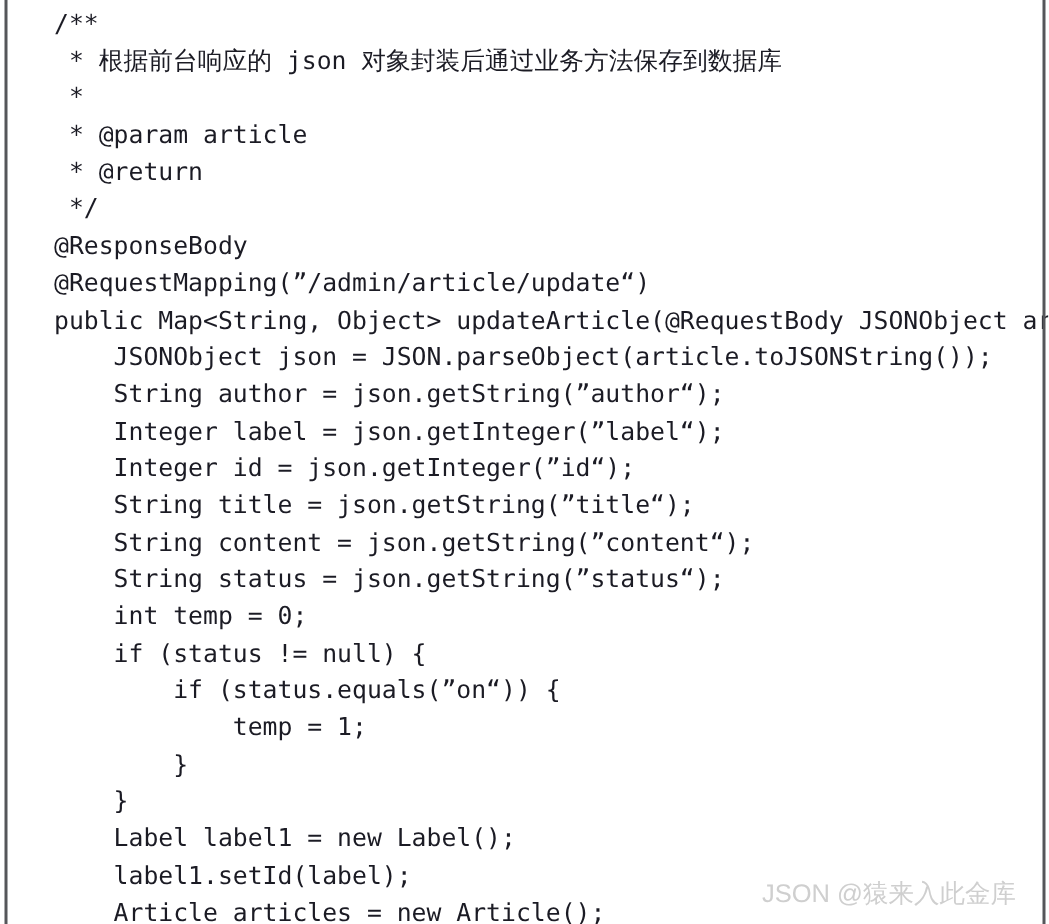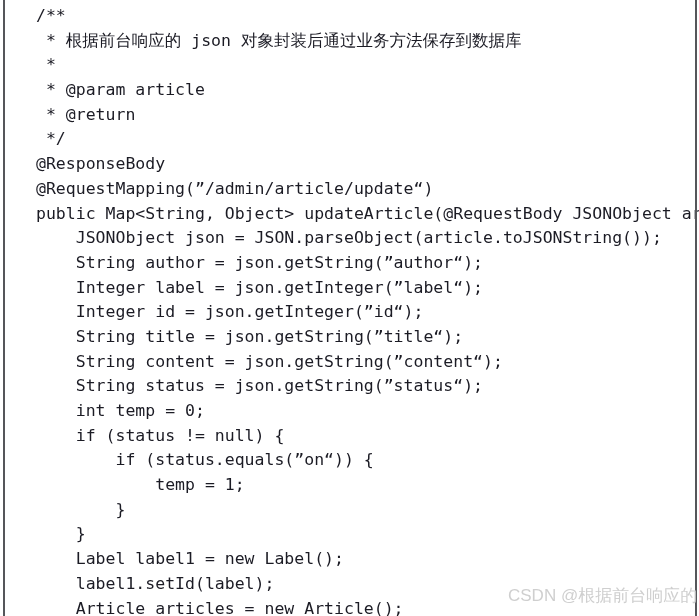--- a/index.html
+++ b/index.html
@@ -73,15 +73,15 @@
 <div id="screenshot">
 
   <div class="edge-rule left"></div>
 
   <div class="code-surface">
     <pre class="code-block" id="code-block"><span class="code-line">/**</span><span class="code-line"> * 根据前台响应的 json 对象封装后通过业务方法保存到数据库</span><span class="code-line"> *</span><span class="code-line"> * @param article</span><span class="code-line"> * @return</span><span class="code-line"> */</span><span class="code-line">@ResponseBody</span><span class="code-line">@RequestMapping(”/admin/article/update“)</span><span class="code-line">public Map&lt;String, Object&gt; updateArticle(@RequestBody JSONObject article) {</span><span class="code-line">    JSONObject json = JSON.parseObject(article.toJSONString());</span><span class="code-line">    String author = json.getString(”author“);</span><span class="code-line">    Integer label = json.getInteger(”label“);</span><span class="code-line">    Integer id = json.getInteger(”id“);</span><span class="code-line">    String title = json.getString(”title“);</span><span class="code-line">    String content = json.getString(”content“);</span><span class="code-line">    String status = json.getString(”status“);</span><span class="code-line">    int temp = 0;</span><span class="code-line">    if (status != null) {</span><span class="code-line">        if (status.equals(”on“)) {</span><span class="code-line">            temp = 1;</span><span class="code-line">        }</span><span class="code-line">    }</span><span class="code-line">    Label label1 = new Label();</span><span class="code-line">    label1.setId(label);</span><span class="code-line">    Article articles = new Article();</span></pre>
   </div>
 
   <div class="edge-rule right"></div>
 
-  <div class="watermark">CSDN @根据前台响应的</div>
+  <div class="watermark">JSON @猿来入此金库</div>
 
 </div>
 
 </body></html>

